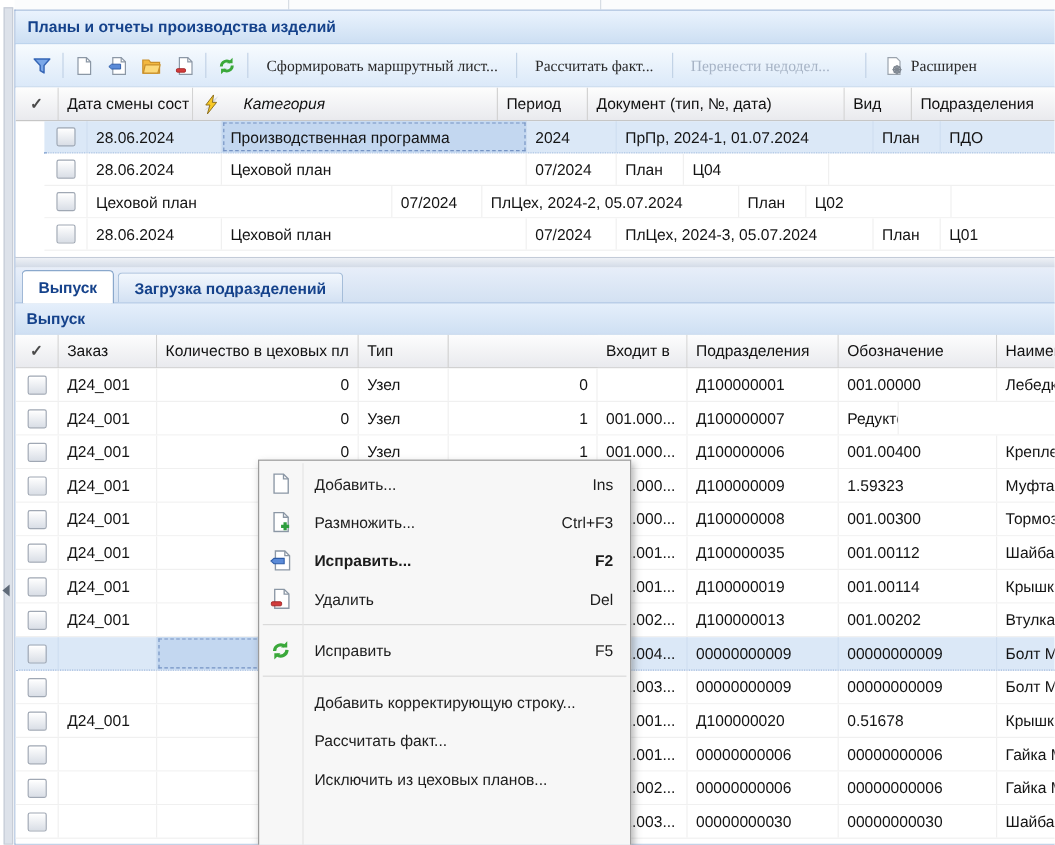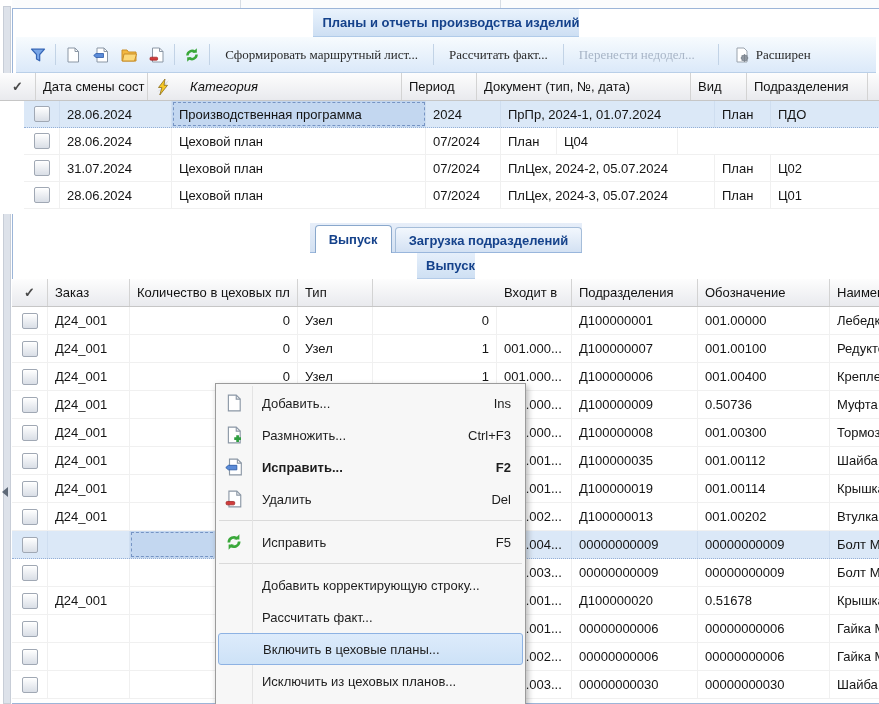--- a/index.html
+++ b/index.html
@@ -9,21 +9,21 @@
     -webkit-font-smoothing:antialiased;
   }
   
   .top-strip{position:absolute;left:12px;top:0;width:867px;height:8px;background:#fbfcfd;}
   .top-strip .vline{position:absolute;top:0;width:1px;height:8px;background:#d7dde4;}
   .left-strip{position:absolute;left:0;top:0;width:12px;height:704px;background:#fff;}
   .left-strip .bar{position:absolute;left:3px;top:6px;width:6px;height:696px;background:#dde2ea;border:1px solid #c7cdd7;}
   .collapse-arrow{position:absolute;left:2px;top:487px;width:0;height:0;
     border-top:5px solid transparent;border-bottom:5px solid transparent;border-right:6px solid #5f6a78;}
   .app{position:absolute;left:12px;top:8px;width:867px;height:696px;border:1px solid #9cb5d8;border-right:none;
-       display:flex;flex-direction:column;background:#fff;box-sizing:border-box;align-items:center;}
+       display:flex;flex-direction:column;background:#fff;box-sizing:border-box;}
   
   .titlebar{height:27px;flex:none;background:linear-gradient(#eaf3fd,#cddff3);border-bottom:1px solid #b0cbe9;
     display:flex;align-items:center;padding-left:10px;font-weight:bold;font-size:13px;color:#15428b;}
   .toolbar{height:35px;flex:none;background:linear-gradient(#f7fbfe,#dbe9f9);border-bottom:1px solid #b9cfe8;
     display:flex;align-items:center;padding:0 0 0 8px;font-size:13px;color:#2a2a2a;white-space:nowrap;overflow:hidden;}
   .tbtn{display:flex;align-items:center;gap:6px;padding:3px 6px;border-radius:3px;flex:none;cursor:default;}
   .tbtn.textbtn{padding:3px 12px;font-family:Liberation Serif, serif;}
   .tbtn.disabled{color:#a7b4c6;}
   .tsep{width:1px;height:21px;background:#c2d3e6;margin:0 3px;flex:none;}
   .tspacer{flex:1;min-width:8px;}
@@ -224,21 +224,20 @@
         <div class="gc" style="width:112px">28.06.2024</div>
         <div class="gc" style="width:254px">Цеховой план</div>
         <div class="gc" style="width:75px">07/2024</div>
         <div class="gc" style="width:56px">План</div>
         <div class="gc" style="width:121px">Ц04</div>
       </div>
       <div class="grow">
         <div class="gc center" style="width:36px">
           <span class="cb"></span>
         </div>
-        <div class="gc" style="width:112px">31.07.2024</div>
         <div class="gc" style="width:254px">Цеховой план</div>
         <div class="gc" style="width:75px">07/2024</div>
         <div class="gc" style="width:214px">ПлЦех, 2024-2, 05.07.2024</div>
         <div class="gc" style="width:56px">План</div>
         <div class="gc" style="width:121px">Ц02</div>
       </div>
       <div class="grow">
         <div class="gc center" style="width:36px">
           <span class="cb"></span>
         </div>
@@ -312,21 +311,20 @@
       <div class="grow">
         <div class="gc center" style="width:36px">
           <span class="cb"></span>
         </div>
         <div class="gc" style="width:82px">Д24_001</div>
         <div class="gc num" style="width:168px">0</div>
         <div class="gc" style="width:75px">Узел</div>
         <div class="gc num" style="width:124px">1</div>
         <div class="gc" style="width:75px">001.000...</div>
         <div class="gc" style="width:126px">Д100000007</div>
-        <div class="gc" style="width:132px">001.00100</div>
         <div class="gc" style="width:50px">Редукто</div>
       </div>
       <div class="grow">
         <div class="gc center" style="width:36px">
           <span class="cb"></span>
         </div>
         <div class="gc" style="width:82px">Д24_001</div>
         <div class="gc num" style="width:168px">0</div>
         <div class="gc" style="width:75px">Узел</div>
         <div class="gc num" style="width:124px">1</div>
@@ -338,21 +336,21 @@
       <div class="grow">
         <div class="gc center" style="width:36px">
           <span class="cb"></span>
         </div>
         <div class="gc" style="width:82px">Д24_001</div>
         <div class="gc num" style="width:168px"></div>
         <div class="gc" style="width:75px"></div>
         <div class="gc num" style="width:124px"></div>
         <div class="gc" style="width:75px">001.000...</div>
         <div class="gc" style="width:126px">Д100000009</div>
-        <div class="gc" style="width:132px">0.50736</div>
+        <div class="gc" style="width:132px">1.59323</div>
         <div class="gc" style="width:50px">Муфта</div>
       </div>
       <div class="grow">
         <div class="gc center" style="width:36px">
           <span class="cb"></span>
         </div>
         <div class="gc" style="width:82px">Д24_001</div>
         <div class="gc num" style="width:168px"></div>
         <div class="gc" style="width:75px"></div>
         <div class="gc num" style="width:124px"></div>
@@ -539,19 +537,16 @@
       <span>Исправить</span>
       <span class="sc">F5</span>
     </div>
     <div class="msep"></div>
     <div class="mi">
       <span>Добавить корректирующую строку...</span>
     </div>
     <div class="mi">
       <span>Рассчитать факт...</span>
     </div>
-    <div class="mi hl">
-      <span>Включить в цеховые планы...</span>
-    </div>
     <div class="mi">
       <span>Исключить из цеховых планов...</span>
     </div>
   </div>
 
 </body></html>

